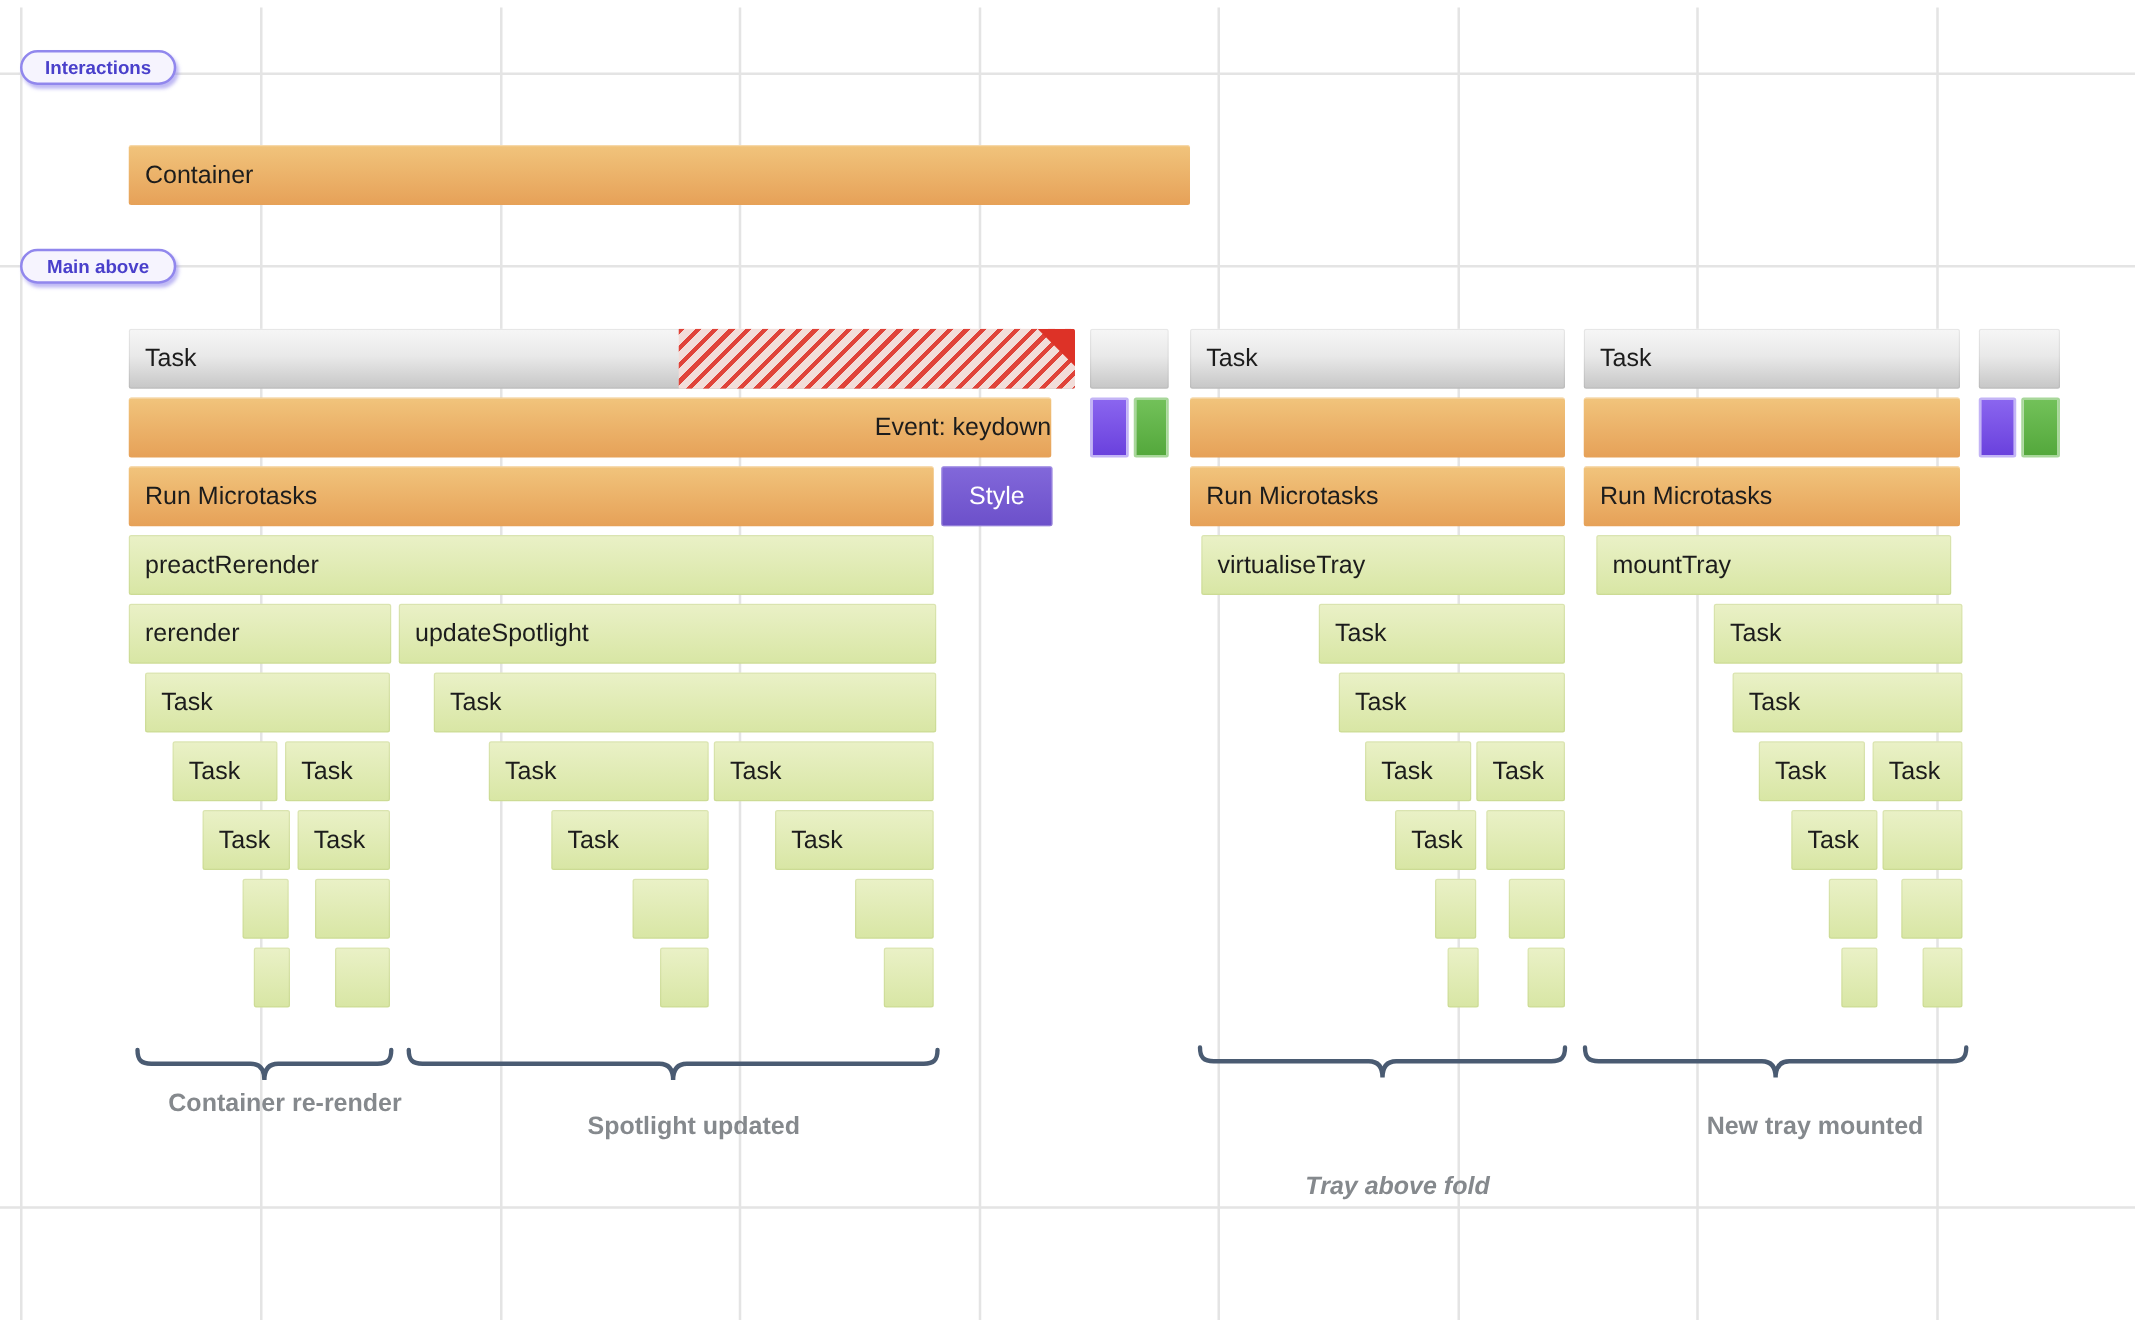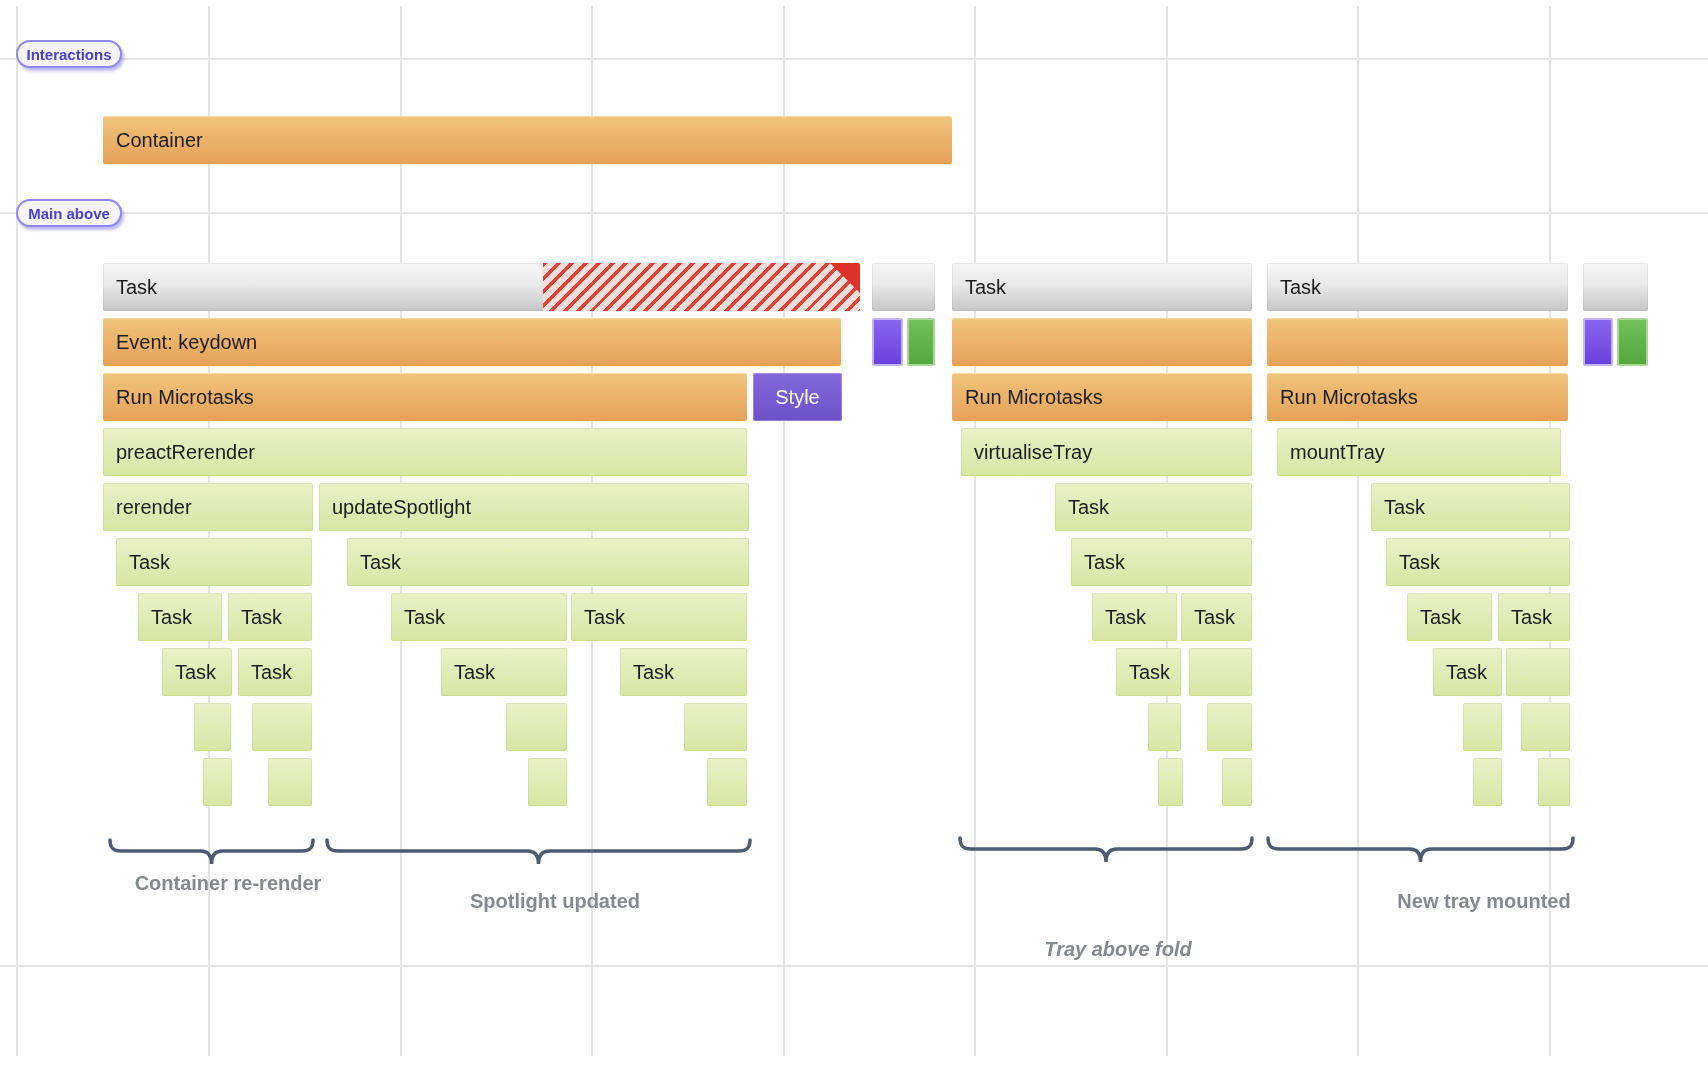--- a/index.html
+++ b/index.html
@@ -3,21 +3,21 @@
 <meta charset="utf-8">
 <style>
   html,body{margin:0;padding:0;background:#ffffff;}
   #stage{
     position:relative;width:1708px;height:1072px;overflow:hidden;
     font-family:"Liberation Sans","DejaVu Sans",sans-serif;background:#fff;
   }
   .vline{position:absolute;top:6px;height:1050px;width:2px;background:var(--grid,#e5e5e5);}
   .hline{position:absolute;left:0;width:1708px;height:2px;background:var(--grid,#e5e5e5);}
   .pill{
-    position:absolute;left:16px;width:106px;height:28px;border-radius:15px;
+    position:absolute;left:16px;width:125px;height:28px;border-radius:15px;
     background:var(--pill-bg,#f6f4fe);border:2px solid var(--pill-border,#9187ed);
     color:var(--pill-text,#4a40cb);font-size:15px;font-weight:700;
     display:flex;align-items:center;justify-content:center;z-index:5;
     box-shadow:2px 3px 3px rgba(137,125,235,.55);box-sizing:border-box;white-space:nowrap;
   }
   .bar{
     position:absolute;height:48px;border-radius:2px;box-sizing:border-box;
     font-size:20px;color:#1c1c1c;line-height:48px;white-space:nowrap;
     overflow:hidden;z-index:2;
   }
@@ -70,21 +70,21 @@
   <div class="pill" style="top:199px">
     <span>Main above</span>
   </div>
 
   <div id="interaction-track">
       <div class="bar event" style="left: 103px; top: 116px; width: 849px;"><span class="lbl">Container</span></div>
     </div>
   <div id="bars">
       <div class="bar task" style="left: 103px; top: 263px; width: 757px;"><div class="hatch" style="left: 440px;"></div><div class="warn-tri"></div><span class="lbl">Task</span></div>
       <div class="bar task" style="left: 872px; top: 263px; width: 63px;"></div>
-      <div class="bar event" style="left: 103px; top: 318px; width: 738px;"><span class="lbl">Event: keydown</span></div>
+      <div class="bar event" style="left: 103px; top: 318px; width: 738px; text-align: right;"><span class="lbl">Event: keydown</span></div>
       <div class="bar purple" style="left: 872px; top: 318px; width: 31px;"></div>
       <div class="bar green" style="left: 907px; top: 318px; width: 28px;"></div>
       <div class="bar event" style="left: 103px; top: 373px; width: 644px;"><span class="lbl">Run Microtasks</span></div>
       <div class="bar style" style="left: 753px; top: 373px; width: 89px;"><span class="lbl">Style</span></div>
       <div class="bar func" style="left: 103px; top: 428px; width: 644px;"><span class="lbl">preactRerender</span></div>
       <div class="bar func" style="left: 103px; top: 483px; width: 210px;"><span class="lbl">rerender</span></div>
       <div class="bar func" style="left: 319px; top: 483px; width: 430px;"><span class="lbl">updateSpotlight</span></div>
       <div class="bar func" style="left: 116px; top: 538px; width: 196px;"><span class="lbl">Task</span></div>
       <div class="bar func" style="left: 347px; top: 538px; width: 402px;"><span class="lbl">Task</span></div>
       <div class="bar func" style="left: 138px; top: 593px; width: 84px;"><span class="lbl">Task</span></div>
@@ -144,15 +144,15 @@
         <path d="M 327 840 C 327 848, 330 851, 338 851 L 527.5 851 C 534.5 851, 538.5 855, 538.5 864 C 538.5 855, 542.5 851, 549.5 851 L 739 851 C 747 851, 750 848, 750 840" fill="none" stroke="#4a5b72" stroke-width="3.5" stroke-linecap="round"></path>
       </svg>
       <div class="ann-label" style="left: 541px; top: 890px; margin-left: 14px;">Spotlight updated</div>
       <svg class="brace-svg" width="1708" height="1072">
         <path d="M 960 838 C 960 846, 963 849, 971 849 L 1095 849 C 1102 849, 1106 853, 1106 862 C 1106 853, 1110 849, 1117 849 L 1241 849 C 1249 849, 1252 846, 1252 838" fill="none" stroke="#4a5b72" stroke-width="3.5" stroke-linecap="round"></path>
       </svg>
       <div class="ann-label" style="left: 1118px; top: 938px; font-style: italic;">Tray above fold</div>
       <svg class="brace-svg" width="1708" height="1072">
         <path d="M 1268 838 C 1268 846, 1271 849, 1279 849 L 1409.5 849 C 1416.5 849, 1420.5 853, 1420.5 862 C 1420.5 853, 1424.5 849, 1431.5 849 L 1562 849 C 1570 849, 1573 846, 1573 838" fill="none" stroke="#4a5b72" stroke-width="3.5" stroke-linecap="round"></path>
       </svg>
-      <div class="ann-label" style="left: 1484px; top: 890px;">New tray mounted</div>
+      <div class="ann-label" style="left: 1452px; top: 890px;">New tray mounted</div>
     </div>
 </div>
 
 </body></html>

